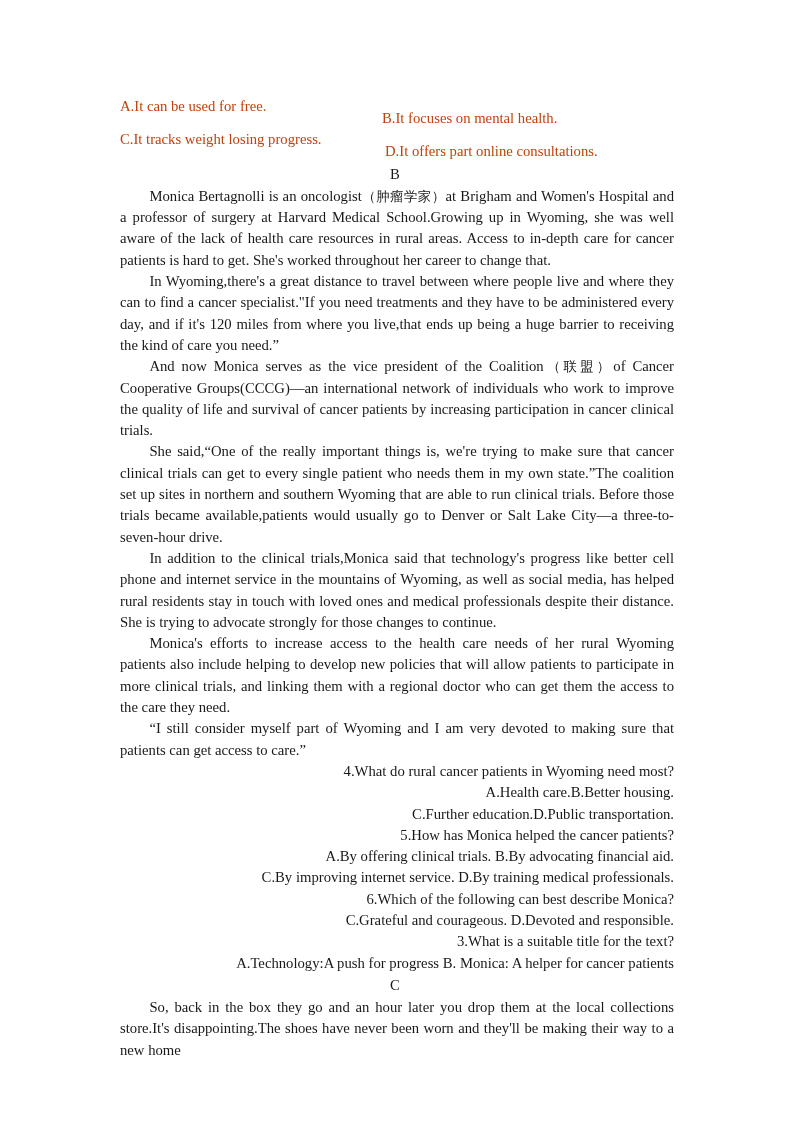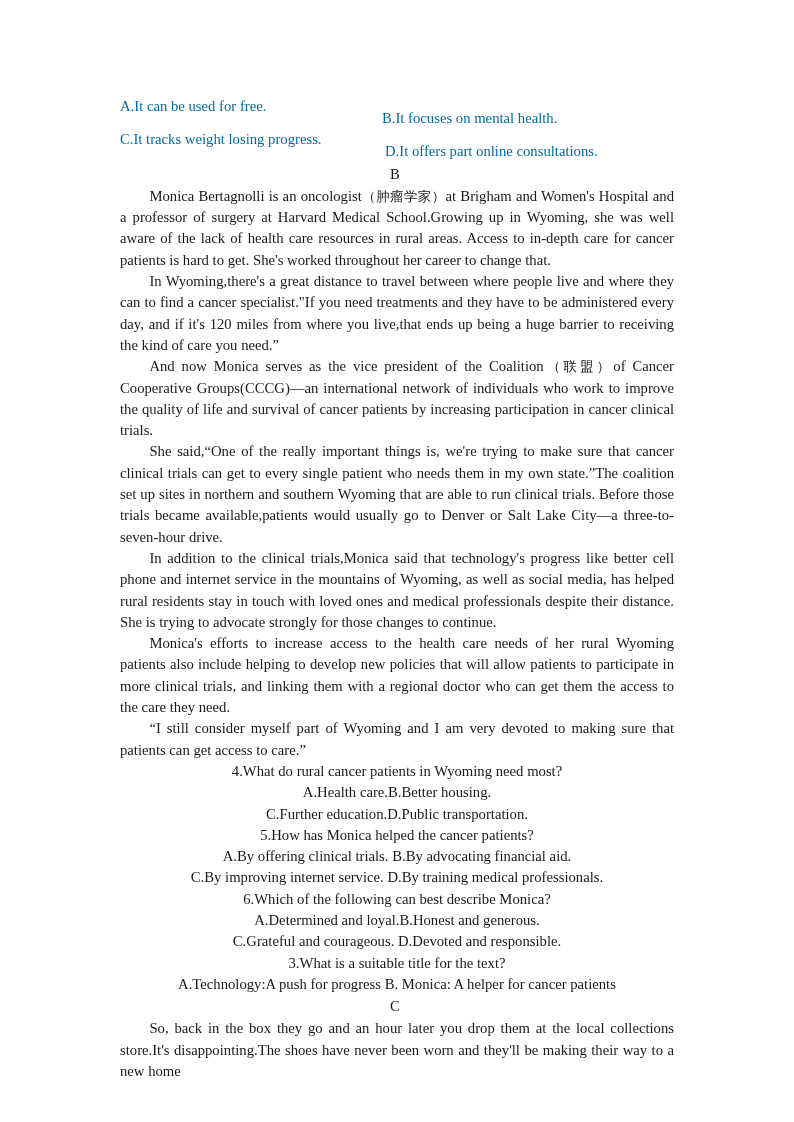--- a/index.html
+++ b/index.html
@@ -28,21 +28,21 @@
     left: 120px;
     top: 96px;
     width: 554px;
   }
 
   
   .opt-row {
     display: flex;
     font-size: 14.7px;
     line-height: 21.3px;
-    color: #0369a1;
+    color: #c2410c;
   }
   .opt-row .col-a {
     width: 262px;
     flex: 0 0 262px;
     white-space: pre;
   }
   .opt-row .col-b {
     flex: 1 1 auto;
     white-space: pre;
     margin-top: 12px;
@@ -75,21 +75,21 @@
   }
   p.para > span.cn {
     font-family: Liberation Serif, serif;
     font-size: 13.4px;
   }
 
   
   .qline {
     font-size: 14.7px;
     line-height: 21.3px;
-    text-align: center;
+    text-align: right;
     color: #181818;
     white-space: pre-wrap;
   }
 </style>
 </head>
 <body>
 
 <div class="page">
   <div class="content">
 
@@ -115,21 +115,20 @@
     <p class="para">Monica's efforts to increase access to the health care needs of her rural Wyoming patients also include helping to develop new policies that will allow patients to participate in more clinical trials, and linking them with a regional doctor who can get them the access to the care they need.</p>
     <p class="para">“I still consider myself part of Wyoming and I am very devoted to making sure that patients can get access to care.”</p>
 
     <div class="qline">4.What do rural cancer patients in Wyoming need most?</div>
     <div class="qline">A.Health care.B.Better housing.</div>
     <div class="qline">C.Further education.D.Public transportation.</div>
     <div class="qline">5.How has Monica helped the cancer patients?</div>
     <div class="qline">A.By offering clinical trials. B.By advocating financial aid.</div>
     <div class="qline">C.By improving internet service. D.By training medical professionals.</div>
     <div class="qline">6.Which of the following can best describe Monica?</div>
-    <div class="qline">A.Determined and loyal.B.Honest and generous.</div>
     <div class="qline">C.Grateful and courageous. D.Devoted and responsible.</div>
     <div class="qline">3.What is a suitable title for the text?</div>
     <div class="qline">A.Technology:A push for progress B. Monica: A helper for cancer patients</div>
 
     <div class="section-letter">C</div>
 
     <p class="para">So, back in the box they go and an hour later you drop them at the local collections store.It's disappointing.The shoes have never been worn and they'll be making their way to a new home</p>
 
   </div>
 </div>

